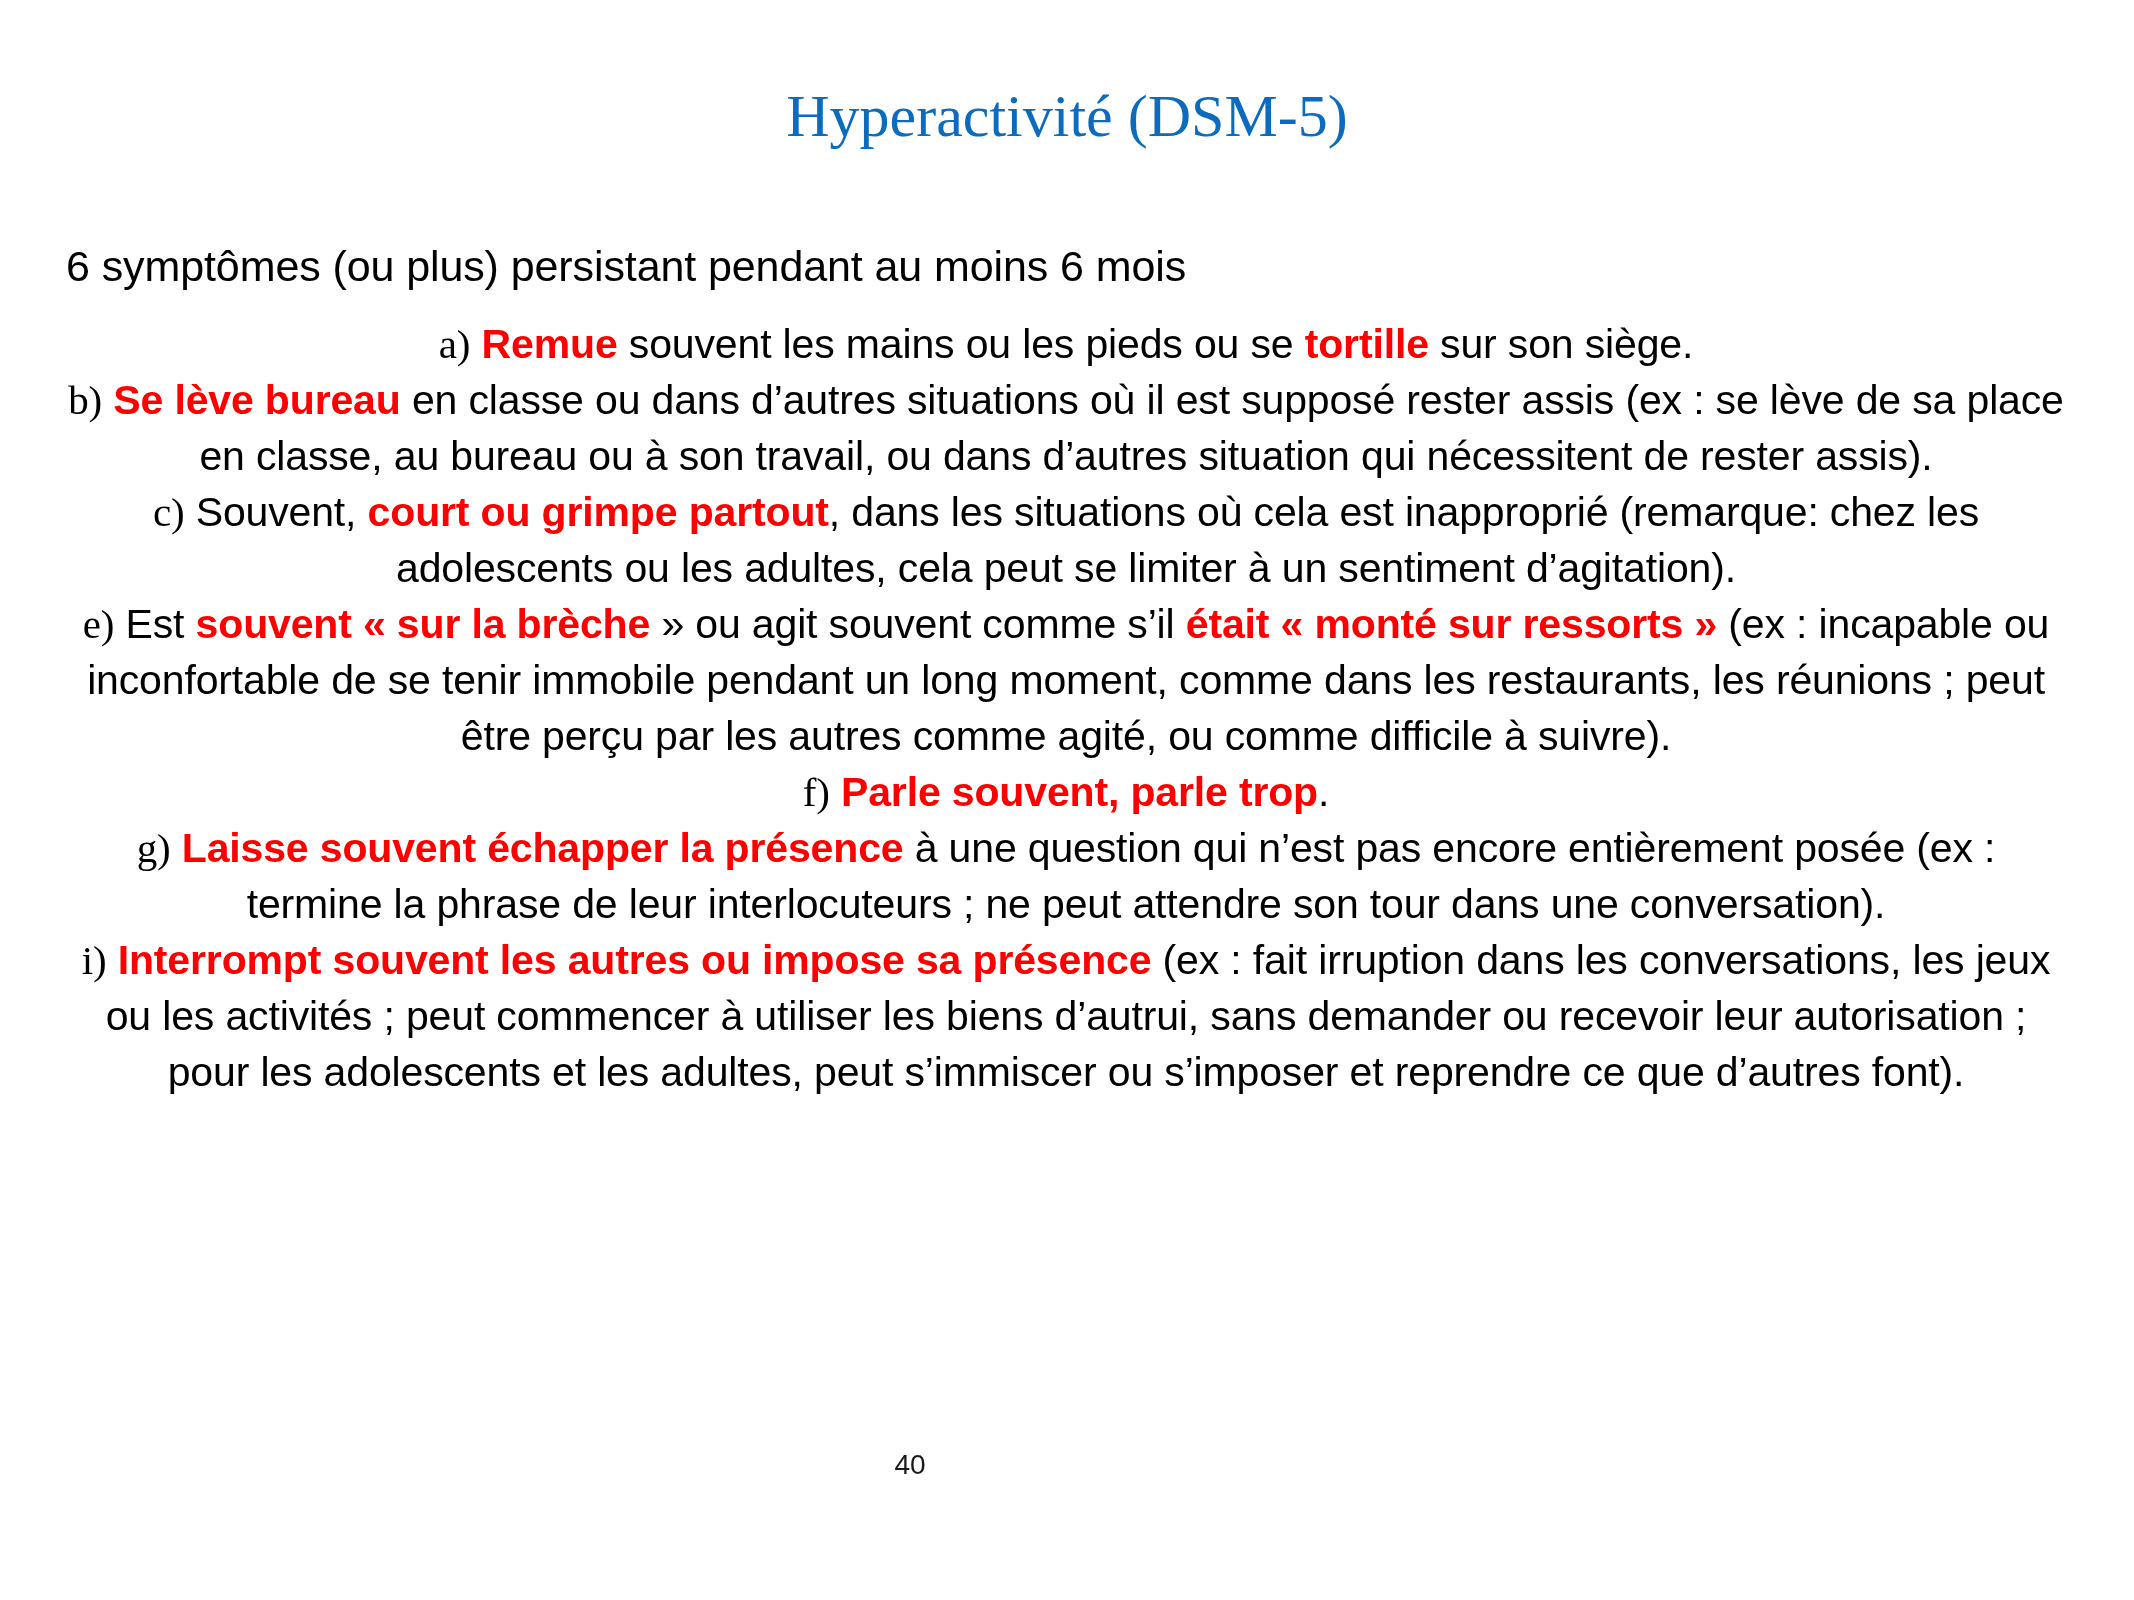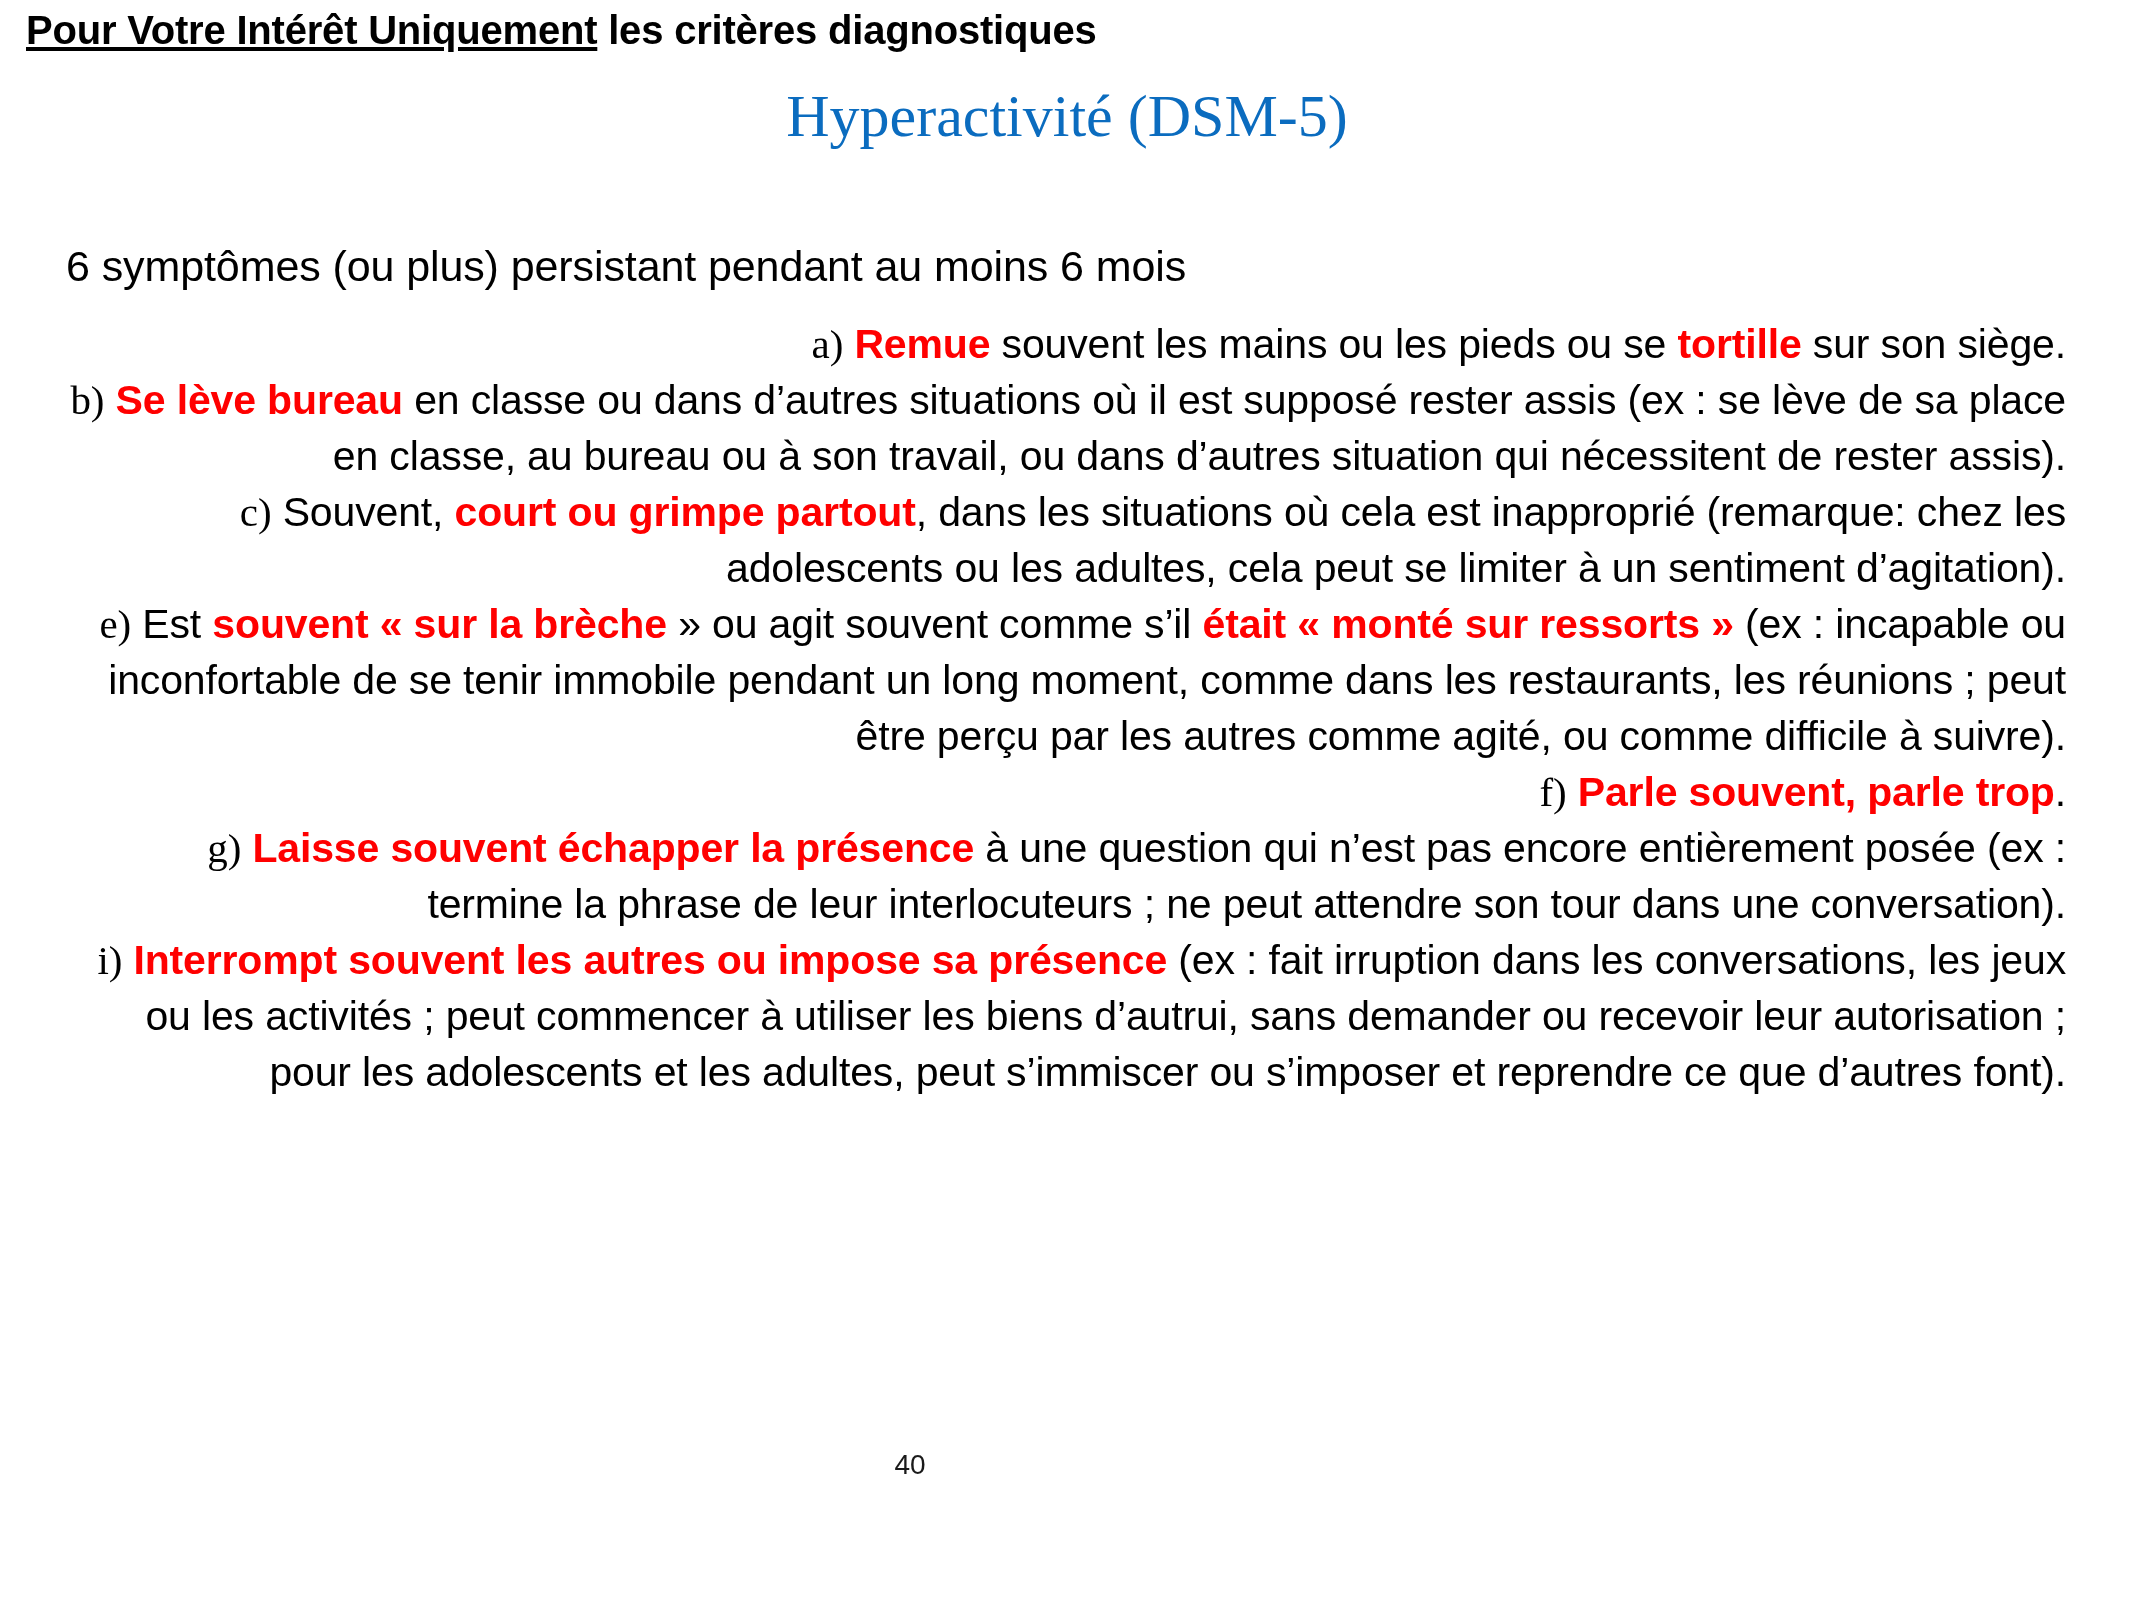--- a/index.html
+++ b/index.html
@@ -78,21 +78,21 @@
     padding: 0;
   }
 
   .crit {
     font-family: "Liberation Sans", sans-serif;
     font-size: 41px;
     line-height: 56px;
     color: #000000;
     margin: 0;
     padding: 0;
-    text-align: right;
+    text-align: center;
     letter-spacing: -0.15px;
   }
 
   .marker {
     font-family: "Liberation Serif", serif;
     font-size: 41px;
     color: #000000;
   }
 
   .hi {
@@ -110,23 +110,20 @@
     font-size: 28px;
     line-height: 34px;
     color: #1a1a1a;
   }
 </style>
 </head>
 <body>
 
 <div class="slide">
 
-  <div class="kicker">
-    <span class="u">Pour Votre Intérêt Uniquement</span><span> les critères diagnostiques</span>
-  </div>
 
   <div class="title">Hyperactivité (DSM-5)</div>
 
   <div class="body">
 
     <p class="lead">6 symptômes (ou plus) persistant pendant au moins 6 mois</p>
 
     <div class="criteria" id="criteria-list">
         <p class="crit"><span class="marker">a)</span><span class=""> </span><span class="hi">Remue</span><span class=""> souvent les mains ou les pieds ou se </span><span class="hi">tortille</span><span class=""> sur son siège.</span></p>
         <p class="crit"><span class="marker">b)</span><span class=""> </span><span class="hi">Se lève bureau</span><span class=""> en classe ou dans d’autres situations où il est supposé rester assis (ex : se lève de sa place en classe, au bureau ou à son travail, ou dans d’autres situation qui nécessitent de rester assis).</span></p>

